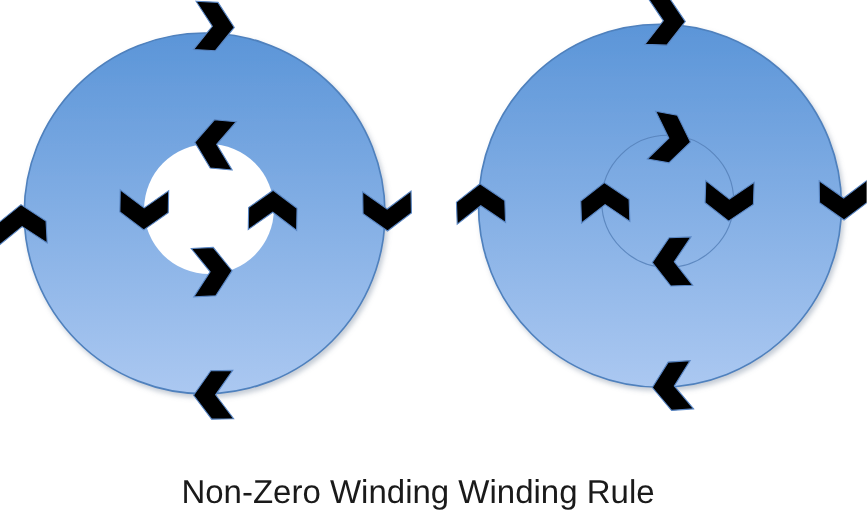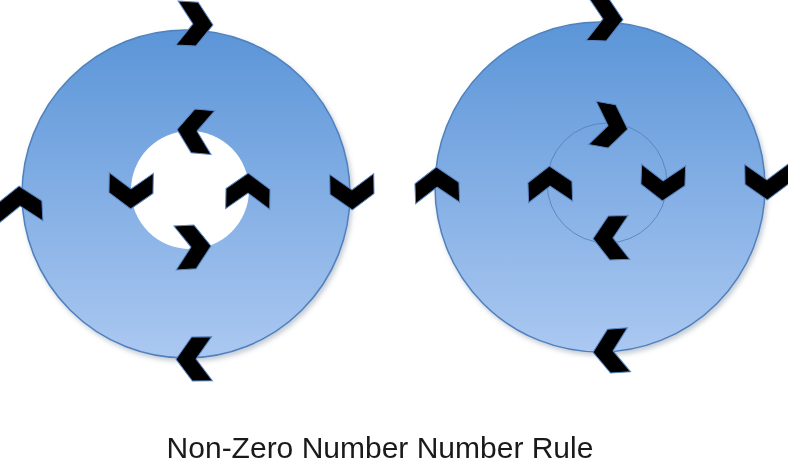--- a/index.html
+++ b/index.html
@@ -91,15 +91,15 @@
 
       <g stroke-width="1" fill="#000000" stroke="#5a87c5">
         <use href="#chv" transform="translate(610,126) rotate(10)"></use>
         <use href="#chv" transform="translate(663,183) rotate(92)"></use>
         <use href="#chv" transform="translate(611,238) rotate(178)"></use>
         <use href="#chv" transform="translate(550,184) rotate(268)"></use>
       </g>
     </g>
   </svg>
 
-  <div class="caption">Non-Zero Number Number Rule</div>
+  <div class="caption">Non-Zero Winding Winding Rule</div>
 
 </div>
 
 </body></html>

